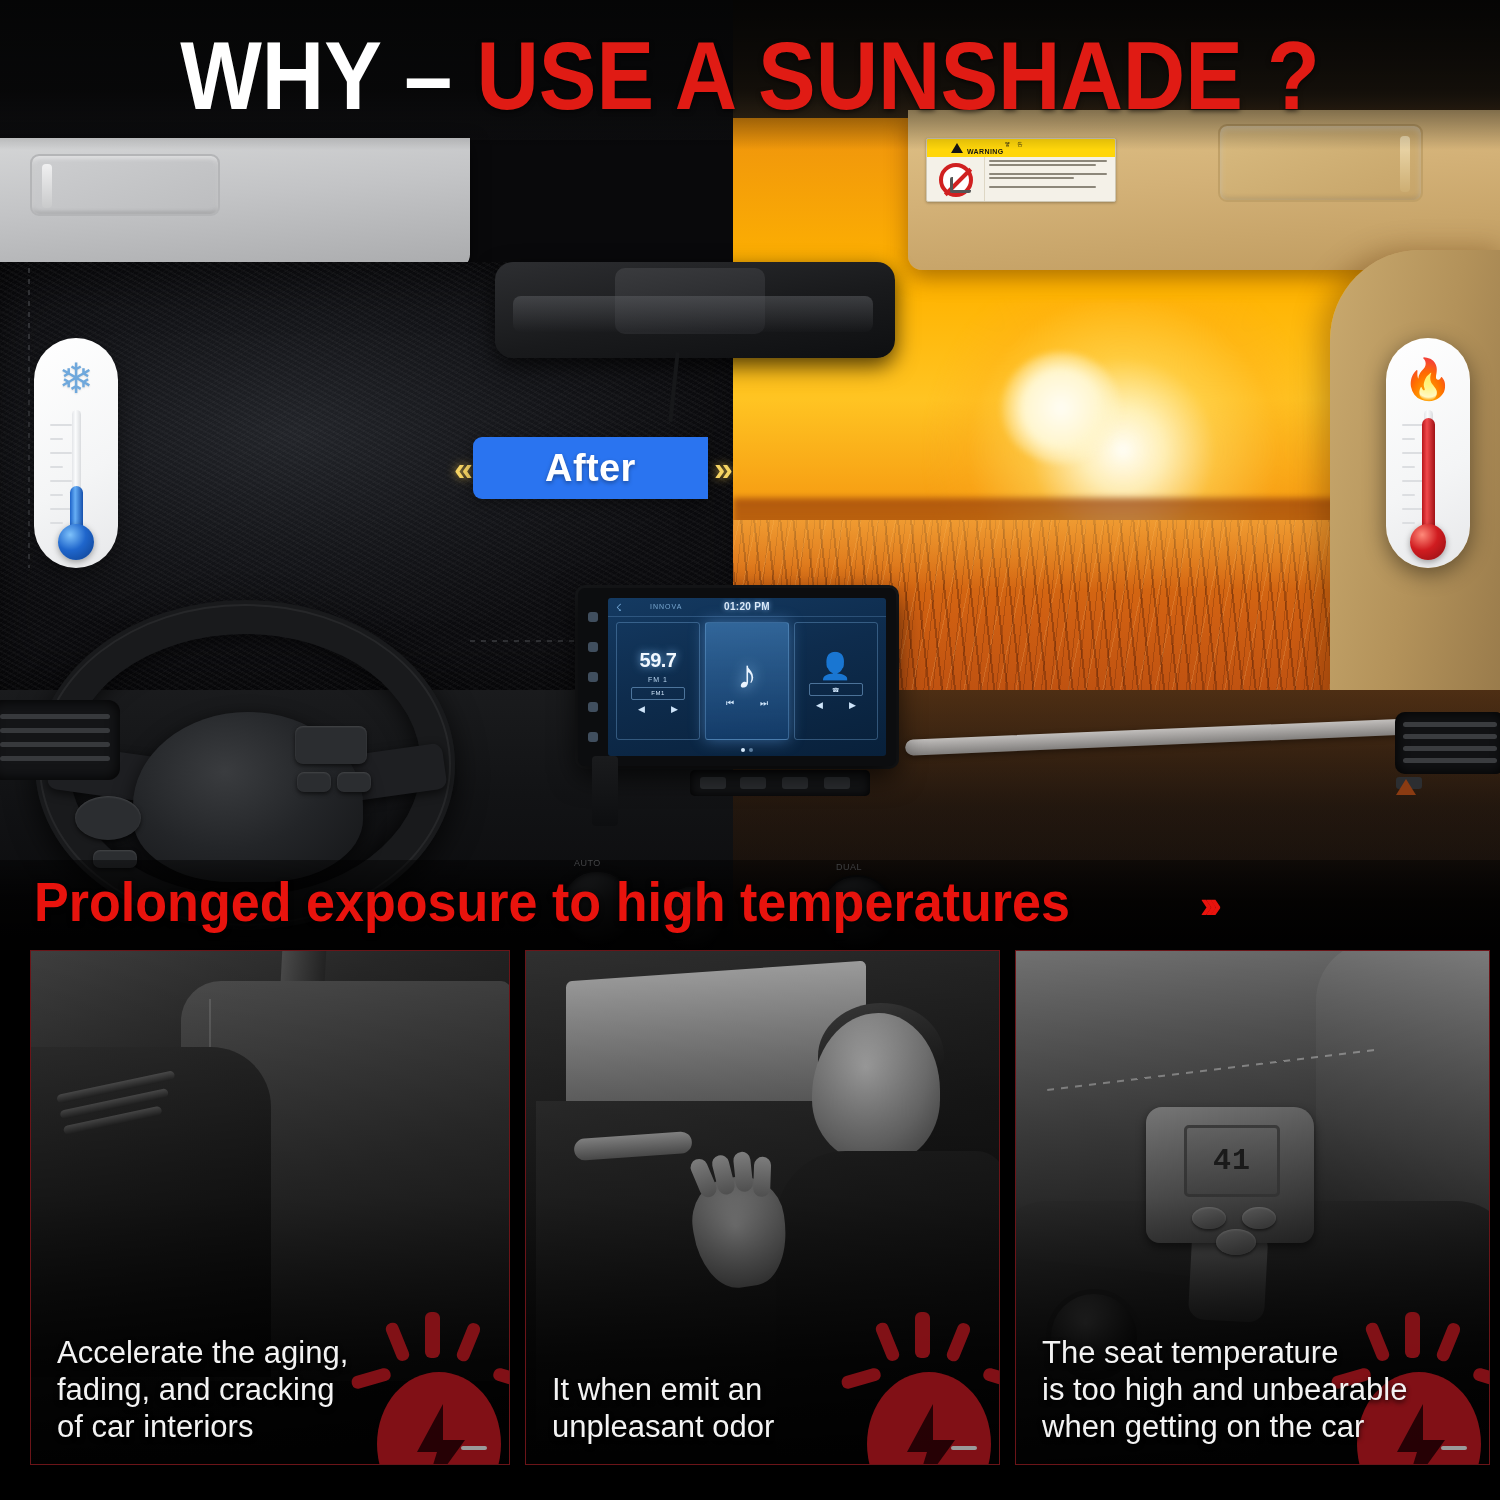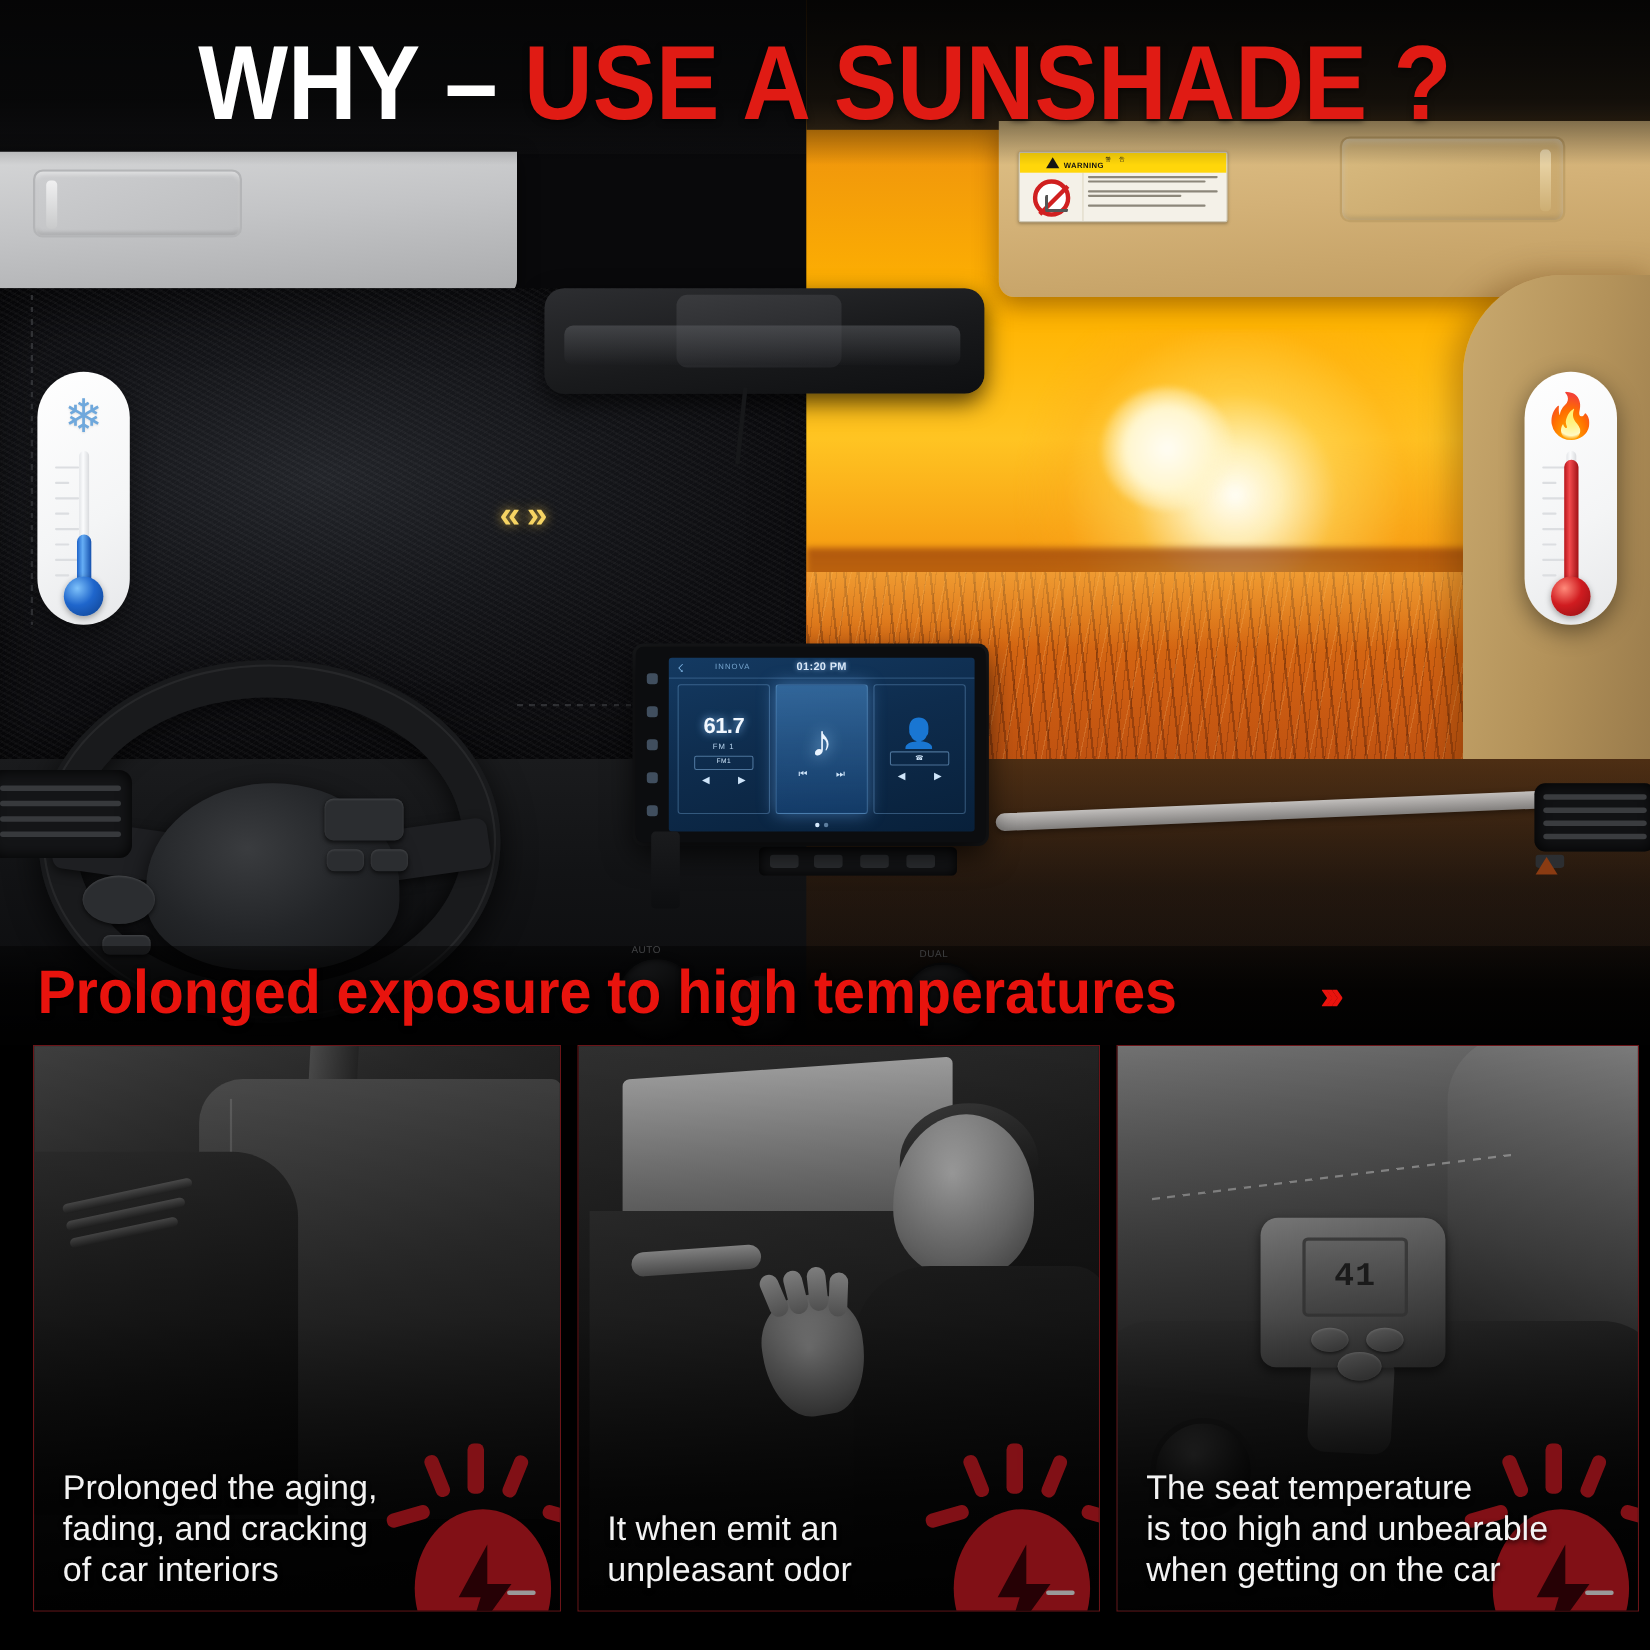--- a/index.html
+++ b/index.html
@@ -777,21 +777,21 @@
         <b></b>
       </div>
       <div class="ivi-screen">
         <div class="ivi-statusbar">
           <span class="ivi-bt">☇</span>
           <span class="ivi-brand">INNOVA</span>
           <span class="ivi-clock">01:20 PM</span>
         </div>
         <div class="ivi-tiles">
           <div class="ivi-tile">
-            <div class="ivi-freq">61.7</div>
+            <div class="ivi-freq">59.7</div>
             <div class="ivi-sub">FM 1</div>
             <div class="ivi-chip">FM1</div>
             <div class="ivi-arrows">
               <span>◀</span>
               <span>▶</span>
             </div>
           </div>
           <div class="ivi-tile center">
             <div class="ivi-note">♪</div>
             <div class="ivi-arrows">
@@ -849,20 +849,21 @@
           <i></i>
           <i></i>
       </div>
       <div class="thermo-tube"></div>
       <div class="thermo-fill"></div>
       <div class="thermo-bulb"></div>
     </div>
 
     <div class="badges">
       <span class="chev">«</span>
+      <div class="badge after">After</div>
       <span class="chev">»</span>
     </div>
   </div>
 
   <div class="title-band"></div>
   <div class="title">
     <span class="w">WHY</span>
     <span class="dash-ch">–</span>
     <span class="r">USE A SUNSHADE ?</span>
   </div>
@@ -889,21 +890,21 @@
         <g fill="#8c1218">
           <rect x="78" y="0" width="15" height="46" rx="6"></rect>
           <rect x="115" y="10" width="13" height="40" rx="6" transform="rotate(22 121 30)"></rect>
           <rect x="44" y="10" width="13" height="40" rx="6" transform="rotate(-22 50 30)"></rect>
           <rect x="146" y="60" width="40" height="13" rx="6" transform="rotate(16 166 66)"></rect>
           <rect x="4" y="60" width="40" height="13" rx="6" transform="rotate(-16 24 66)"></rect>
         </g>
         <ellipse cx="92" cy="132" rx="62" ry="72" fill="#8c1218"></ellipse>
         <path d="M96 92 L70 140 L90 140 L76 186 L118 128 L96 128 Z" fill="#2a0206"></path>
       </svg>
-      <div class="caption">Prolonged the aging,
+      <div class="caption">Accelerate the aging,
 fading, and cracking
 of car interiors</div>
       <div class="cap-tick"></div>
     </div>
 
     <div class="panel p2">
       <div class="photo ph2">
         <div class="window"></div>
         <div class="door"></div>
         <div class="handle"></div>

